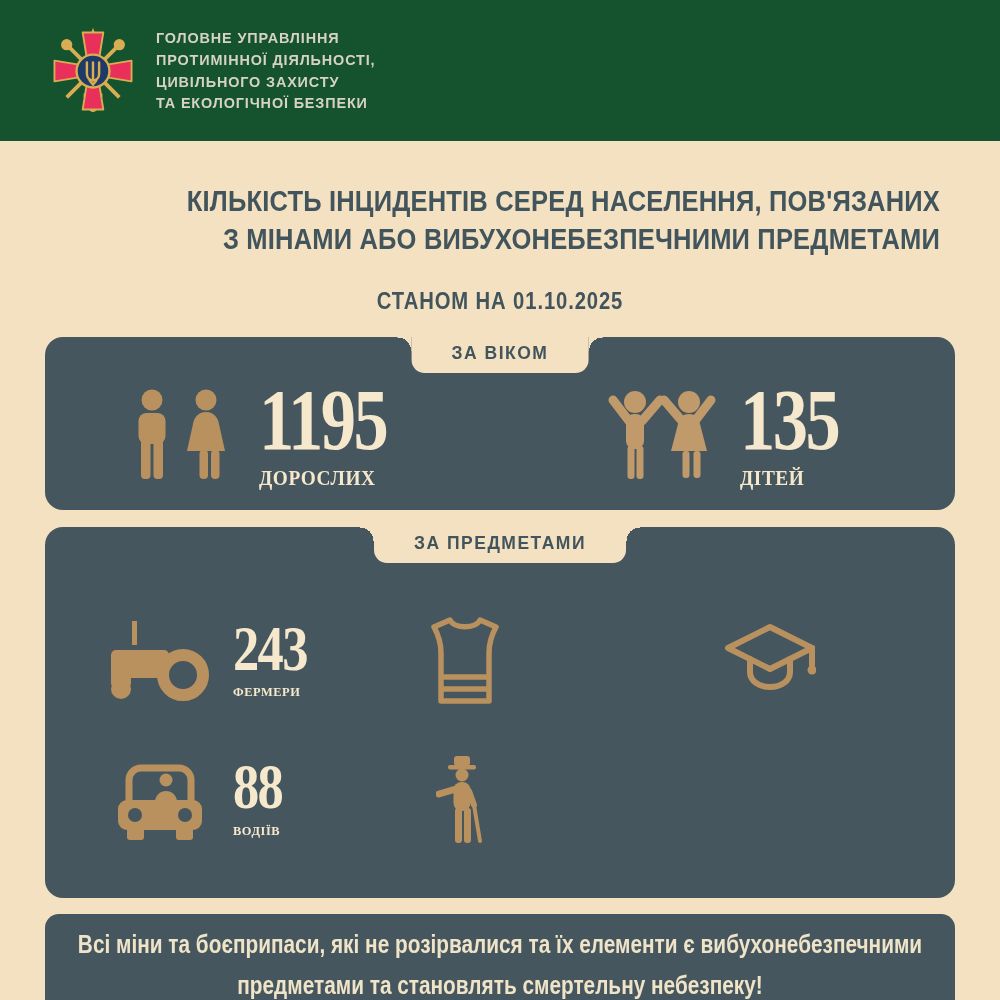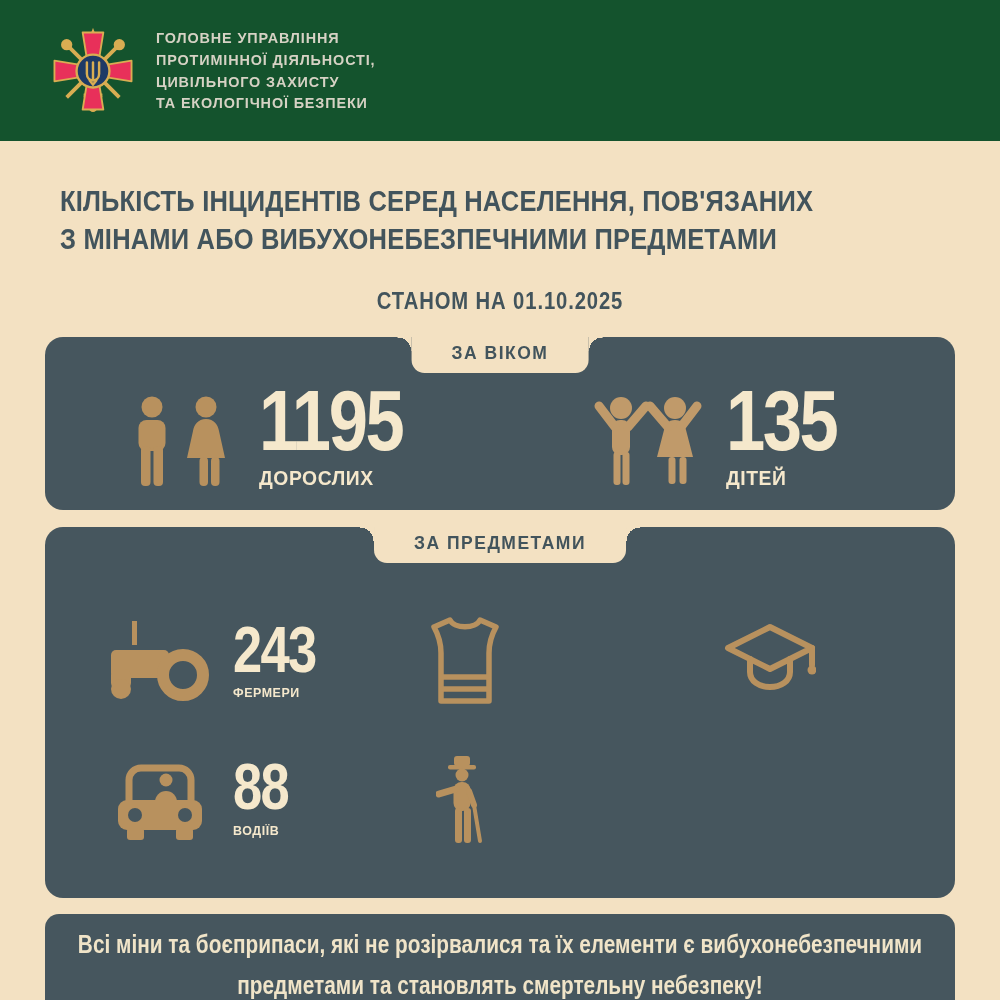--- a/index.html
+++ b/index.html
@@ -15,21 +15,21 @@
     display:flex;align-items:center;gap:16px;
     padding-left:46px;box-sizing:border-box;
   }
   .emblem{width:94px;height:94px;flex:0 0 auto;}
   .org{
     color:#d6d2c4;font-weight:bold;font-size:15px;line-height:1.45;
     letter-spacing:0.9px;text-transform:uppercase;
     transform:scaleX(0.96);transform-origin:left center;white-space:pre-line;
   }
   
-  .title-wrap{margin-top:42px;text-align:left;color:#42545c;}
+  .title-wrap{margin-top:42px;text-align:right;color:#42545c;}
   .title-line{
     font-size:29px;font-weight:bold;line-height:1.3;letter-spacing:0.2px;
     transform:scaleX(0.88);transform-origin:center;
   }
   .as-of{
     margin-top:30px;text-align:center;color:#42545c;
     font-size:23px;font-weight:bold;letter-spacing:1px;
     transform:scaleX(0.88);transform-origin:center;
   }
   
@@ -46,21 +46,21 @@
     padding:6px 40px 9px;border-radius:0 0 13px 13px;white-space:nowrap;z-index:2;
   }
   .tab::before,.tab::after{content:"";position:absolute;top:0;width:14px;height:14px;}
   .tab::before{left:-14px;background:radial-gradient(circle at 0 100%,rgba(0,0,0,0) 13.5px,#f3e1c2 13.5px);}
   .tab::after{right:-14px;background:radial-gradient(circle at 100% 100%,rgba(0,0,0,0) 13.5px,#f3e1c2 13.5px);}
   
   .age-row{
     height:100%;display:flex;align-items:center;justify-content:space-between;
     padding:30px 95px 6px 72px;box-sizing:border-box;
   }
-  .stat{display:flex;align-items:flex-end;}
+  .stat{display:flex;align-items:center;font-family:Liberation Serif, serif;}
   .icon-box{display:flex;align-items:center;justify-content:center;flex:0 0 auto;}
   .age-row .icon-box{width:128px;}
   .stat-text{display:flex;flex-direction:column;margin-left:14px;}
   .stat-value{
     color:#f5e8cc;font-weight:bold;line-height:0.92;letter-spacing:-3px;
     transform:scaleX(0.82);transform-origin:left center;
   }
   .age-row .stat-value{font-size:86px;}
   .stat-label{
     color:#f5e8cc;font-weight:bold;margin-top:6px;letter-spacing:0.6px;

